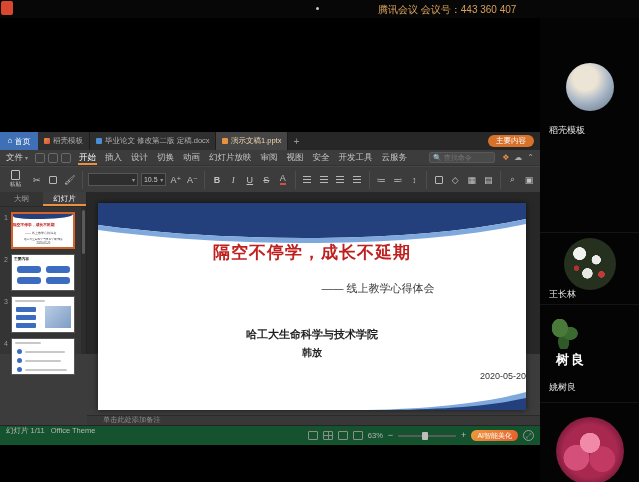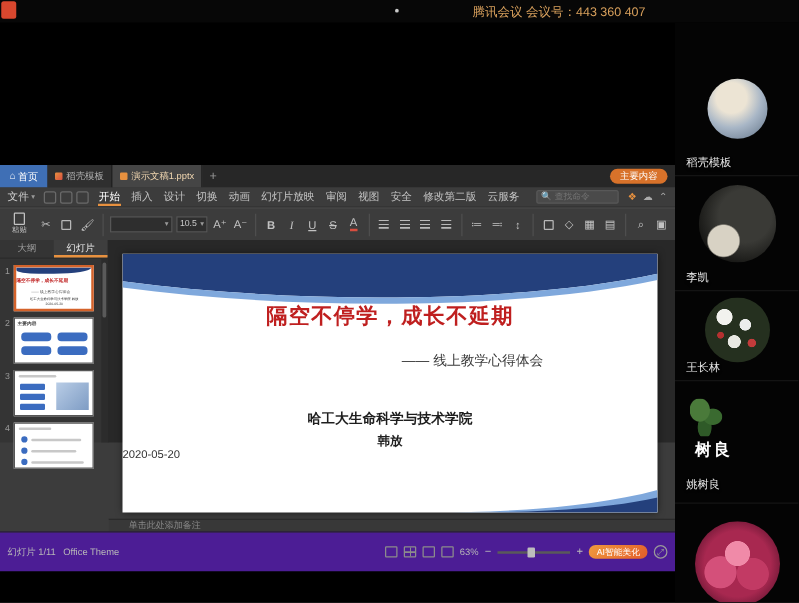--- a/index.html
+++ b/index.html
@@ -101,26 +101,26 @@
   
   .slide-area{flex:1;background:#282828;position:relative}
   .slide{position:absolute;left:11px;top:11px;width:428px;height:207px;background:#fff;box-shadow:0 0 6px rgba(0,0,0,.6)}
   .slide svg{position:absolute;display:block}
   .sl-top{left:0;top:0}
   .sl-bot{right:0;bottom:0}
   .sl-title{position:absolute;left:0;top:38px;width:100%;text-align:center;color:#bf1f1f;font-weight:bold;font-size:17px;font-family:"Liberation Serif","DejaVu Serif",serif;letter-spacing:1px}
   .sl-sub{position:absolute;left:66px;top:78px;width:100%;text-align:center;color:#3a3a3a;font-size:11px}
   .sl-org{position:absolute;left:0;top:124px;width:100%;text-align:center;color:#1e1e1e;font-weight:bold;font-size:11px}
   .sl-author{position:absolute;left:0;top:143px;width:100%;text-align:center;color:#1e1e1e;font-weight:600;font-size:10px}
-  .sl-date{position:absolute;left:0;top:155px;width:100%;text-align:left;color:#333;font-size:9px}
+  .sl-date{position:absolute;left:0;top:168px;width:100%;text-align:right;color:#333;font-size:9px}
 
   
   .notes{position:absolute;left:87px;top:283px;width:453px;height:10px;background:#383838;border-top:1px solid #2a2a2a;display:flex;align-items:center}
   .notes-text{font-size:9px;color:#8a8a8a;margin-left:16px;transform:scale(.8);transform-origin:left center;white-space:nowrap}
-  .statusbar{position:absolute;left:0;top:293px;width:100%;height:32px;background:#4c1d95;border-top:1px solid #242424;display:flex;align-items:center;padding:0 6px;gap:6px}
+  .statusbar{position:absolute;left:0;top:293px;width:100%;height:20px;background:#14532d;border-top:1px solid #242424;display:flex;padding:0 6px;gap:6px}
   .sb-text{font-size:7.5px;color:#b8b8b8;white-space:nowrap}
   .sb-right{margin-left:auto;display:flex;align-items:center;gap:5px}
   .sb-ico{width:10px;height:9px;border:1px solid #8c8c8c;border-radius:1px}
   .sb-ico.grid{background:linear-gradient(#8c8c8c 1px,transparent 1px) 0 3px/100% 3px no-repeat,linear-gradient(90deg,#8c8c8c 1px,transparent 1px) 4px 0/3px 100% no-repeat}
   .zoom-sign{font-size:9px;color:#bbb;line-height:1}
   .zoom-slider{position:relative;width:58px;height:10px}
   .zoom-slider .track{position:absolute;left:0;top:4px;width:100%;height:2px;background:#5a5a5a}
   .zoom-slider .knob{position:absolute;left:24px;top:1px;width:6px;height:8px;background:#bdbdbd;border-radius:1px}
   .ai-pill{height:11px;padding:0 6px;border-radius:6px;background:linear-gradient(135deg,#f09a3e,#e35d2a);color:#fff;font-size:7px;display:flex;align-items:center;white-space:nowrap}
   .fit-ico{width:11px;height:11px;border-radius:50%;border:1px solid #9a9a9a;display:flex;align-items:center;justify-content:center;color:#9a9a9a;font-size:7px}
@@ -140,20 +140,24 @@
 
     <div class="tabbar">
       <div class="home-btn">
         <span class="home-glyph">⌂</span>
         <span>首页</span>
       </div>
       <div class="doc-tab shop">
         <span class="tab-ico"></span>
         <span>稻壳模板</span>
       </div>
+      <div class="doc-tab">
+        <span class="tab-ico"></span>
+        <span>毕业论文 修改第二版 定稿.docx</span>
+      </div>
       <div class="doc-tab active">
         <span class="tab-ico"></span>
         <span>演示文稿1.pptx</span>
       </div>
       <div class="newtab-btn">+</div>
       <div class="login-btn">主要内容</div>
     </div>
 
     <div class="menubar">
       <div class="file-menu">
@@ -167,21 +171,21 @@
       </div>
       <span class="menu-item active">开始</span>
       <span class="menu-item">插入</span>
       <span class="menu-item">设计</span>
       <span class="menu-item">切换</span>
       <span class="menu-item">动画</span>
       <span class="menu-item">幻灯片放映</span>
       <span class="menu-item">审阅</span>
       <span class="menu-item">视图</span>
       <span class="menu-item">安全</span>
-      <span class="menu-item">修改第二版</span>
+      <span class="menu-item">开发工具</span>
       <span class="menu-item">云服务</span>
       <div class="menu-search">
         <span class="search-glyph">🔍</span>
         <input placeholder="查找命令" style="">
       </div>
       <div class="mb-right">
         <span class="mb-ico gift">❖</span>
         <span class="mb-ico">☁</span>
         <span class="mb-ico">⌃</span>
       </div>
@@ -347,24 +351,20 @@
     </div>
   </div>
 
   <div class="sidebar">
 
     <div class="tile" style="top:37px;height:85px">
       <div class="avatar av-people" style="width:48px;height:48px;top:8px"></div>
       <div class="tile-name">稻壳模板</div>
     </div>
 
-    <div class="tile" style="top:122px;height:92px">
-      <div class="avatar av-dark" style="width:62px;height:62px;top:7px"></div>
-      <div class="tile-name">李凯</div>
-    </div>
 
     <div class="tile" style="top:286px;height:98px">
       <div class="sprig"></div>
       <div class="big-name">树良</div>
       <div class="tile-name" style="bottom:8px">姚树良</div>
     </div>
 
     <div class="tile" style="top:214px;height:72px">
       <div class="avatar av-whiteflowers" style="width:52px;height:52px;top:5px"></div>
       <div class="tile-name">王长林</div>

